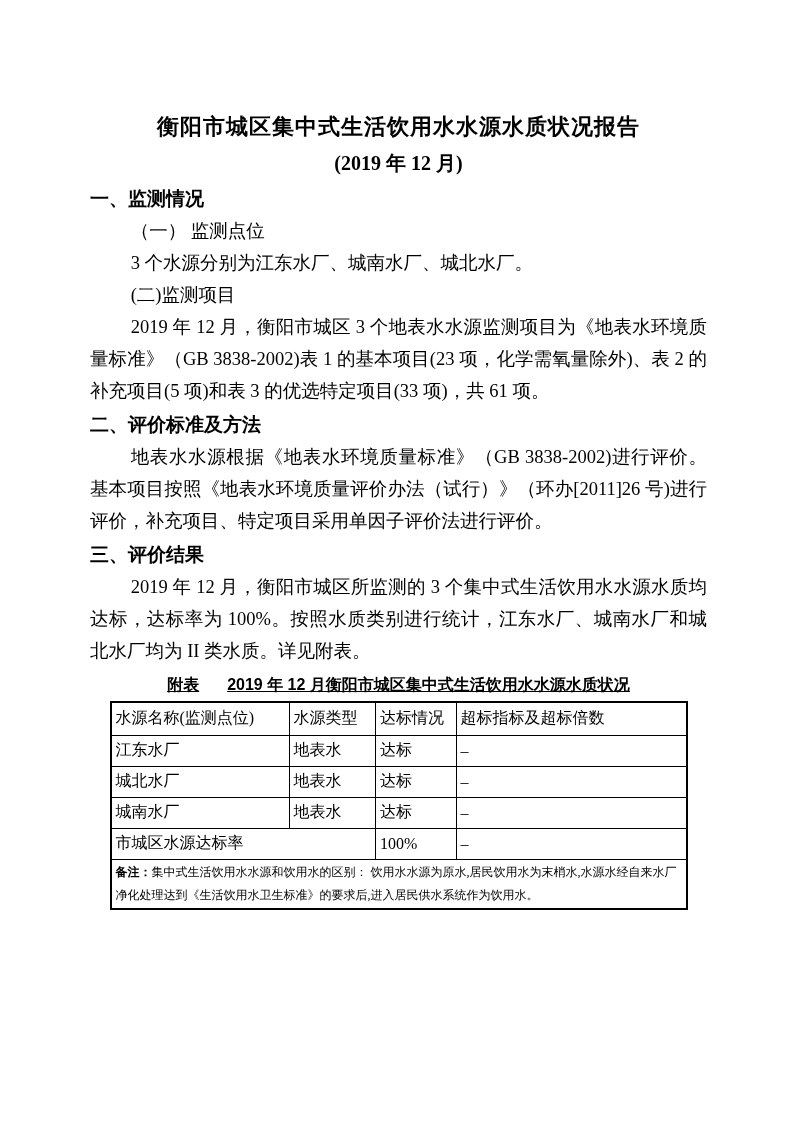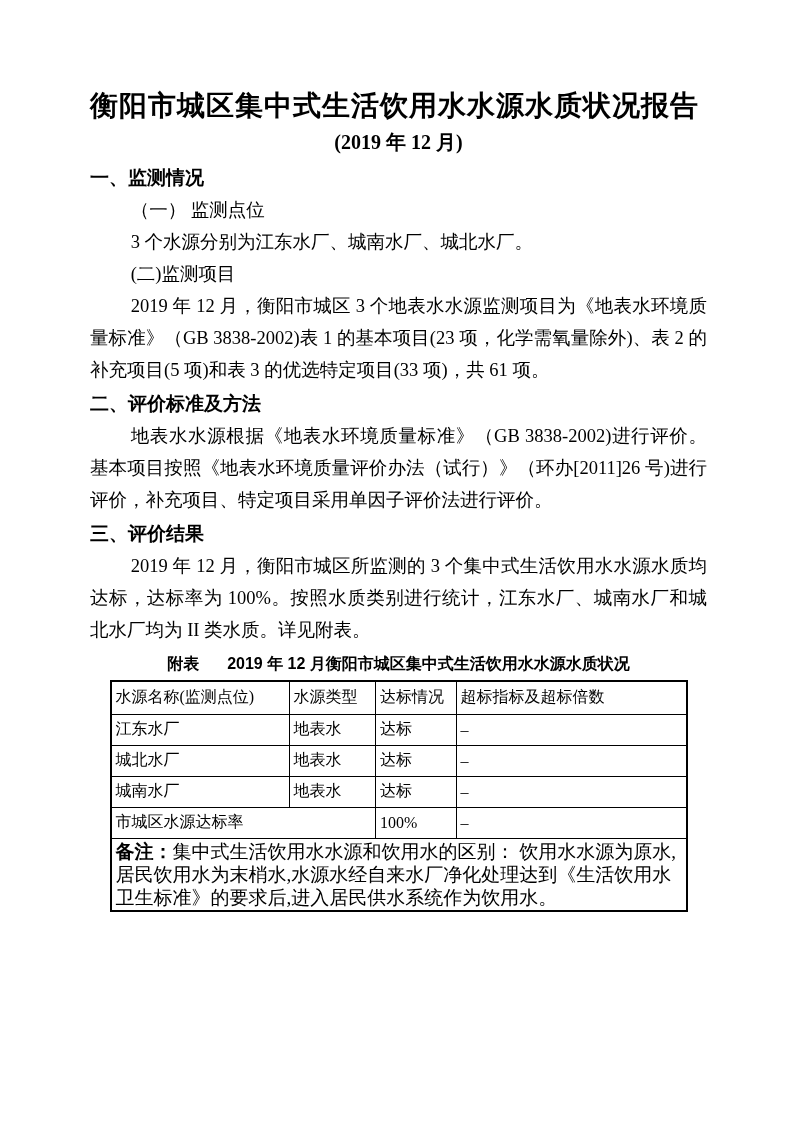--- a/index.html
+++ b/index.html
@@ -11,25 +11,26 @@
     margin: 0 auto;
     background: #ffffff;
     color: #000000;
     font-family: "Liberation Serif", "DejaVu Serif", serif;
     overflow: hidden;
   }
   .content {
     padding: 88px 86px 0 90px;
   }
   .doc-title {
-    text-align: left;
+    text-align: center;
     font-weight: bold;
-    font-size: 28px;
+    font-size: 22px;
     line-height: 36px;
     letter-spacing: 1px;
+    margin-top: 21px;
   }
   .doc-subtitle {
     text-align: center;
     font-weight: bold;
     font-size: 20px;
     line-height: 36px;
   }
   .sec-heading {
     font-weight: bold;
     font-size: 19px;
@@ -48,41 +49,42 @@
     line-height: 32px;
     text-indent: 2.2em;
   }
   .appendix-caption {
     text-align: center;
     font-family: "Liberation Sans", "DejaVu Sans", sans-serif;
     font-weight: bold;
     font-size: 16px;
     line-height: 28px;
     margin-top: 4px;
+    text-decoration: underline;
   }
   .appendix-caption .cap-label { margin-right: 28px; }
   table.wq-table {
     width: 578px;
     margin: 2px auto 0 auto;
     border-collapse: collapse;
     border: 2px solid #000;
     font-size: 16px;
   }
   table.wq-table th, table.wq-table td {
     border: 1px solid #000;
     text-align: left;
     vertical-align: middle;
     font-weight: normal;
     height: 31px;
     padding: 1px 4px;
   }
   table.wq-table th { height: 33px; }
   td.note-cell {
     text-align: left;
-    font-size: 19px;
+    font-size: 12px;
     line-height: 23px;
     padding: 4px 8px 6px 8px;
     text-align: justify;
     word-break: break-all;
   }
   td.note-cell .note-label { font-weight: bold; }
 </style>
 </head>
 <body>
 

